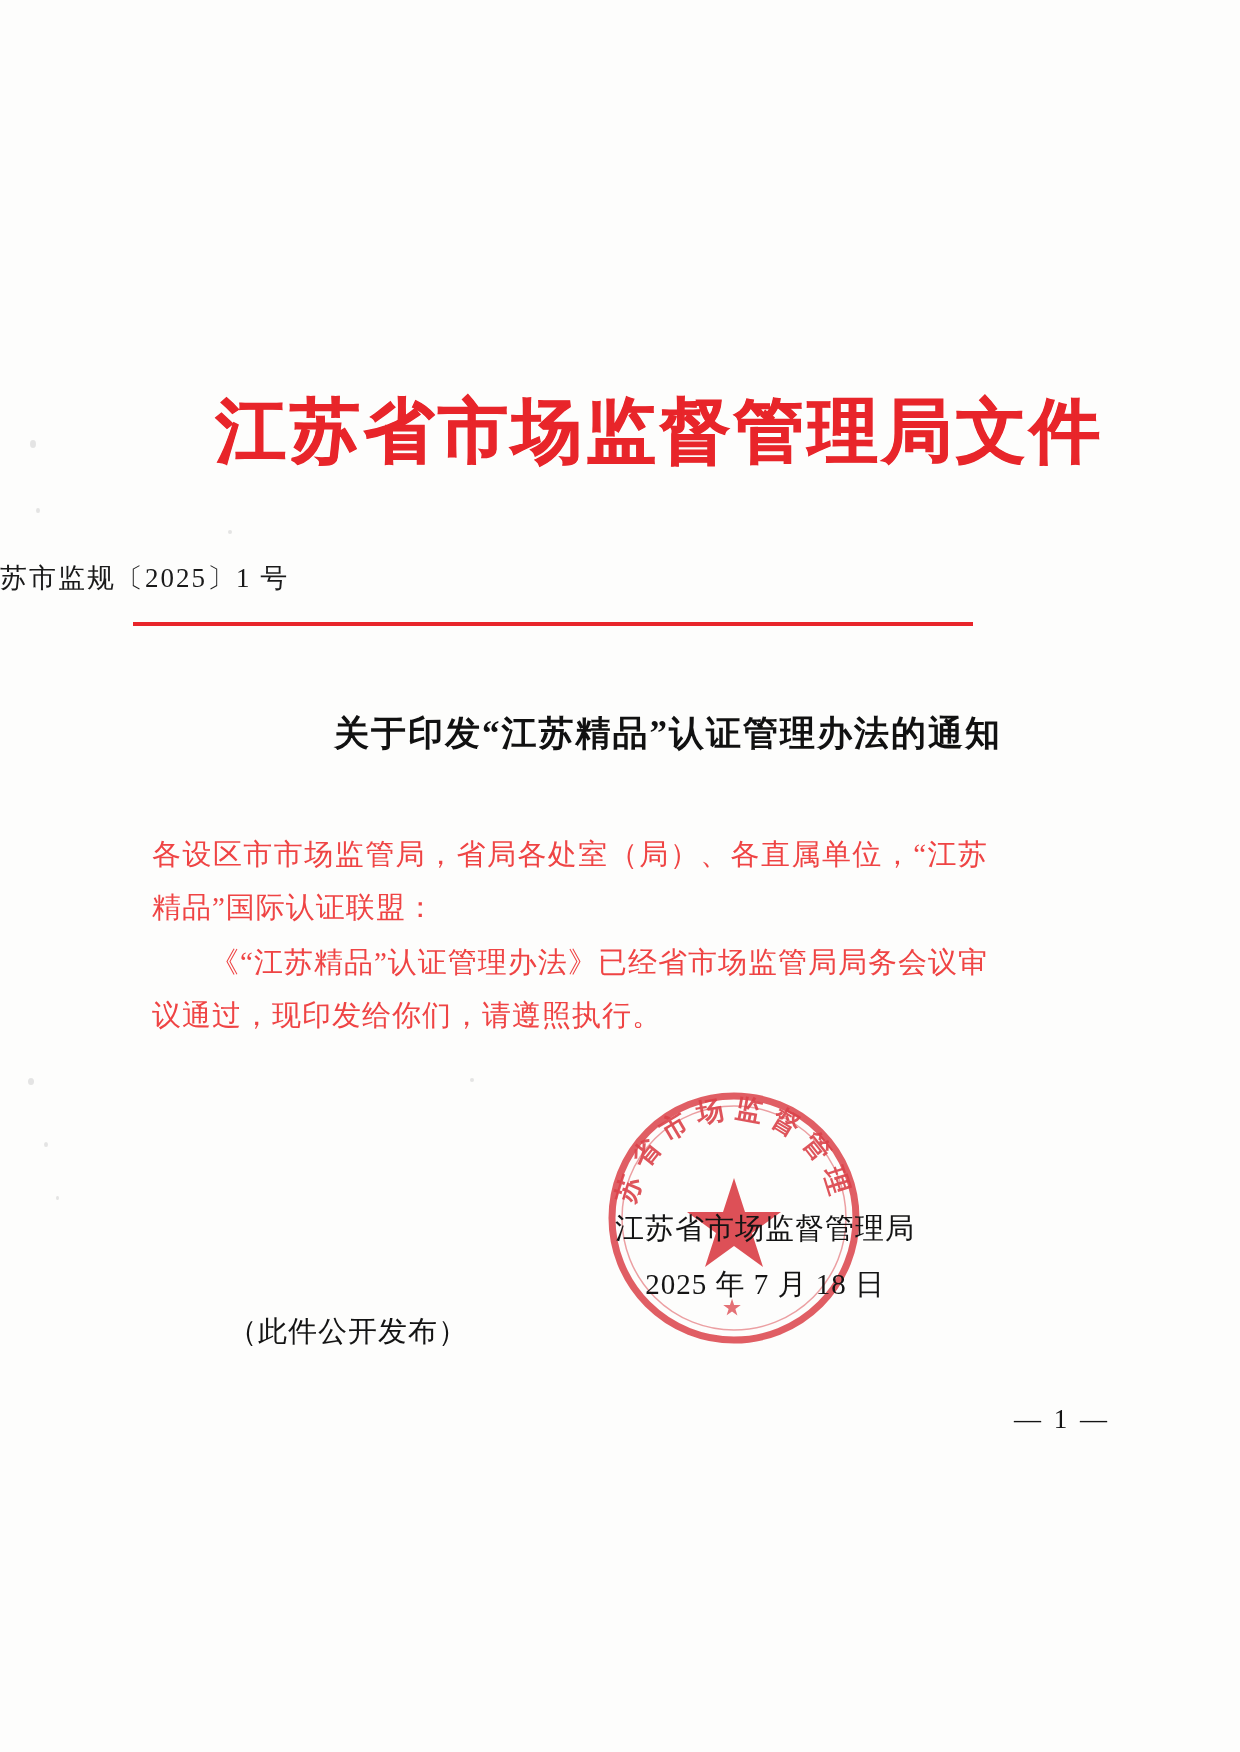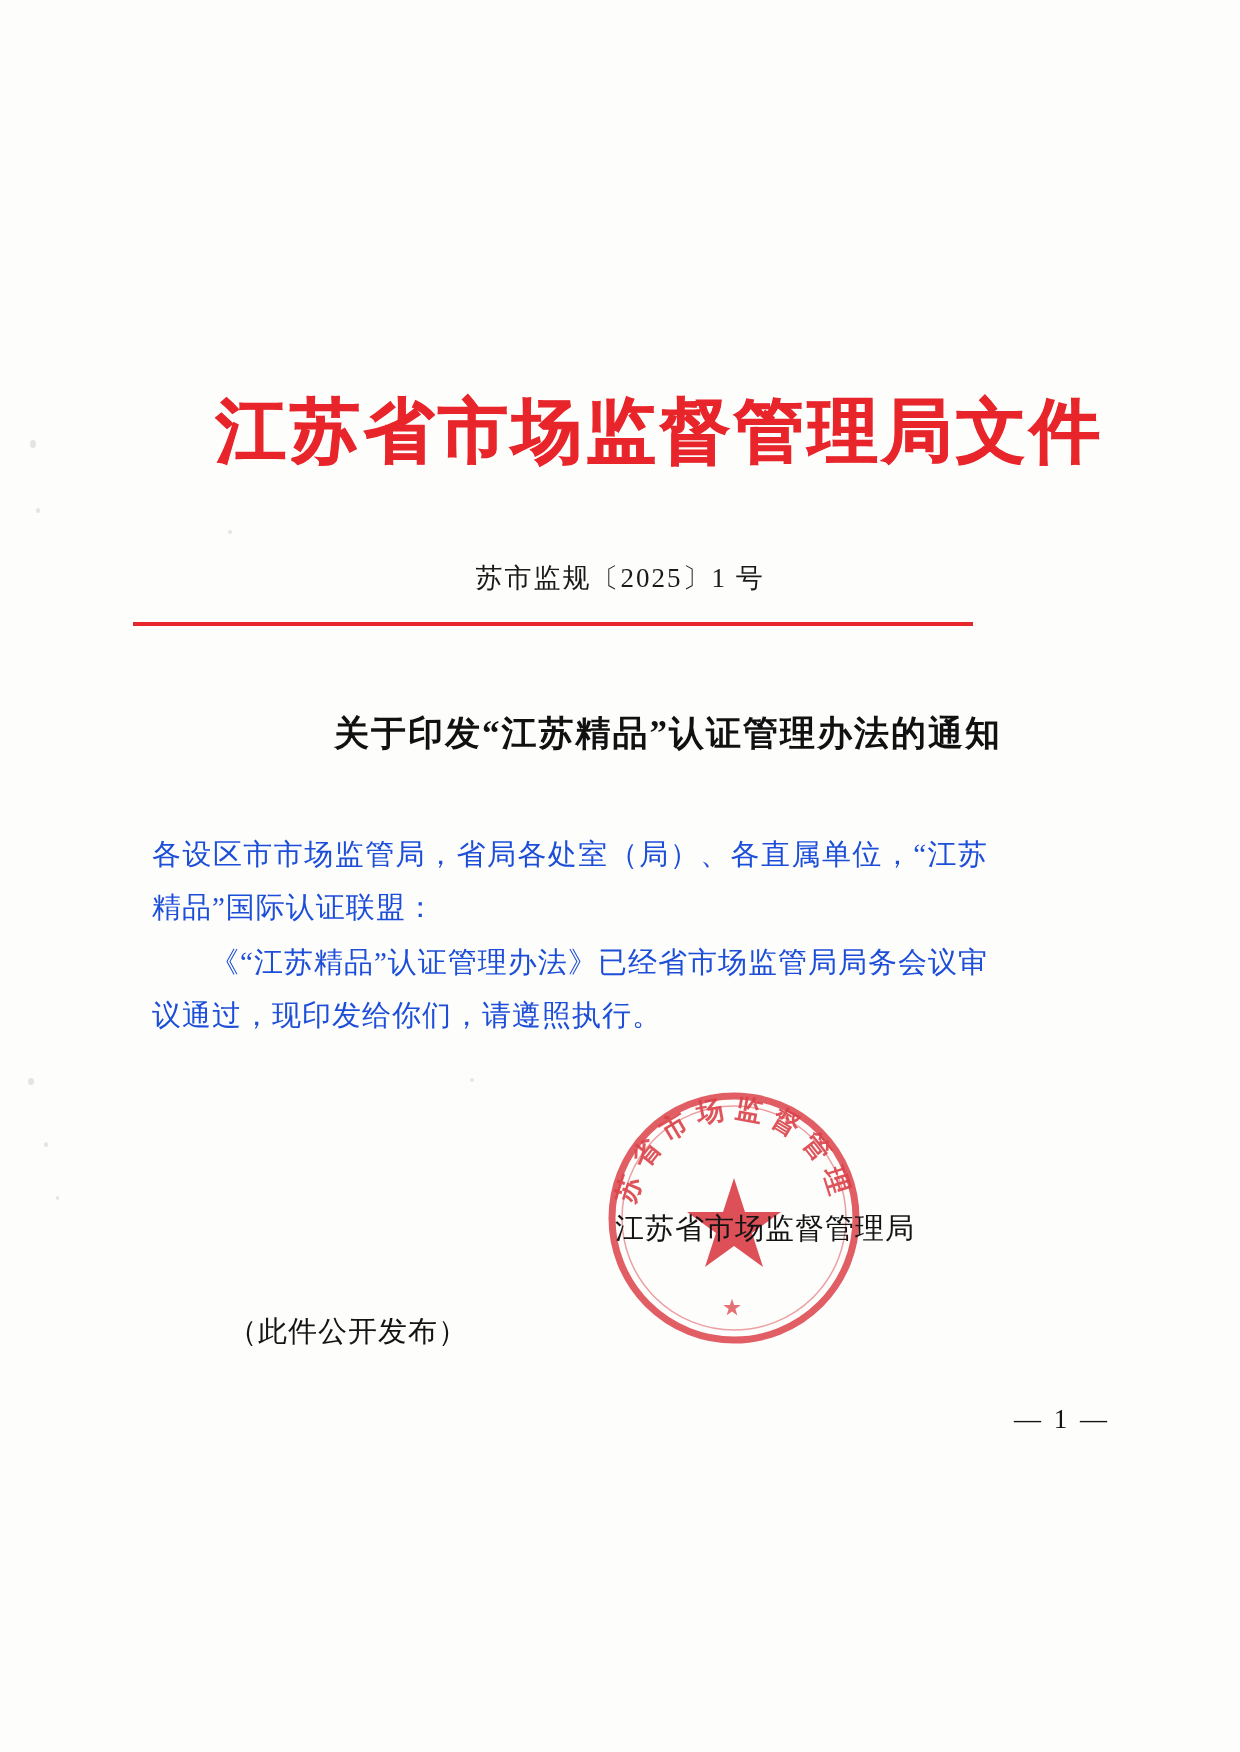--- a/index.html
+++ b/index.html
@@ -44,21 +44,20 @@
     line-height: 1.15;
     padding-left: 40px;
     -webkit-text-stroke: 1px #e8252a;
   }
 
   .doc-number {
     position: absolute;
     top: 560px;
     left: 0;
     width: 100%;
-    text-align: center;
     font-size: 27px;
     letter-spacing: 2px;
     color: #1a1a1a;
   }
 
   .red-rule {
     position: absolute;
     top: 622px;
     left: 133px;
     width: 840px;
@@ -81,21 +80,21 @@
 
   .body-block {
     position: absolute;
     top: 828px;
     left: 152px;
     width: 836px;
     font-size: 29px;
     line-height: 53px;
     letter-spacing: 1px;
     text-align: justify;
-    color: #1d4ed8;
+    color: #ef4444;
   }
   .body-block p {
     margin: 0 0 2px 0;
   }
   .indent {
     text-indent: 58px;
   }
 
   .signature {
     position: absolute;
@@ -175,19 +174,20 @@
       <text font-family="&quot;Liberation Serif&quot;, serif" font-size="27" font-weight="bold" fill="#d8323a" letter-spacing="9" opacity="0.9">
         <textPath href="#sealArc" startOffset="50%" text-anchor="middle">江苏省市场监督管理局</textPath>
       </text>
       <polygon points="136,96 147,130 183,130 154,151 165,185 136,164 107,185 118,151 89,130 125,130" fill="#d8323a" opacity="0.92"></polygon>
       <text x="136" y="232" text-anchor="middle" font-family="&quot;Liberation Serif&quot;, serif" font-size="20" fill="#d8323a" opacity="0.75" letter-spacing="4">★</text>
     </svg>
   </div>
 
   <div class="signature">
     <div>江苏省市场监督管理局</div>
+    <div>2025 年 7 月 18 日</div>
   </div>
 
   <div class="public-note">（此件公开发布）</div>
 
   <div class="page-number">— 1 —</div>
 
 </div>
 
 </body></html>

